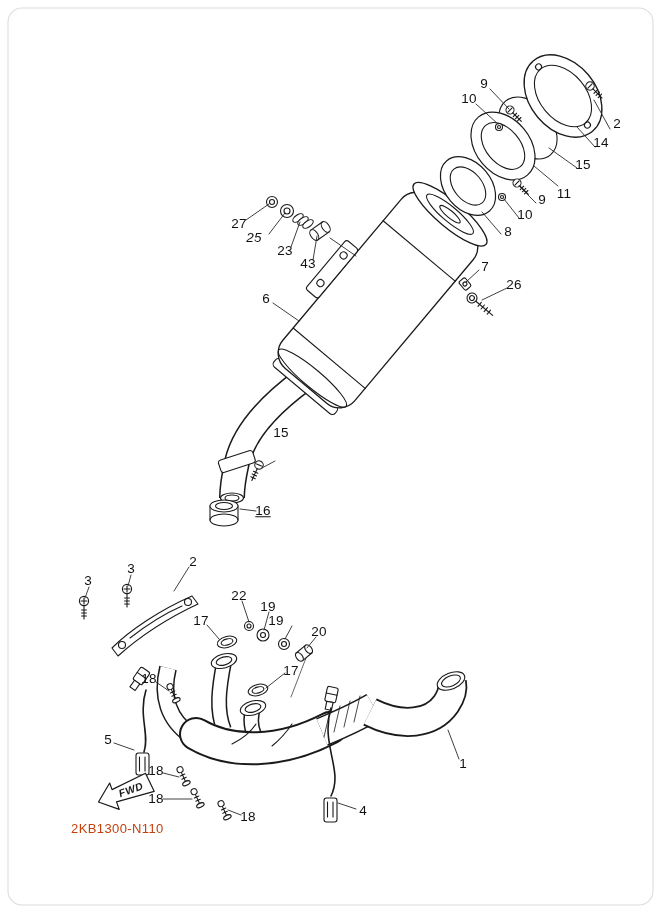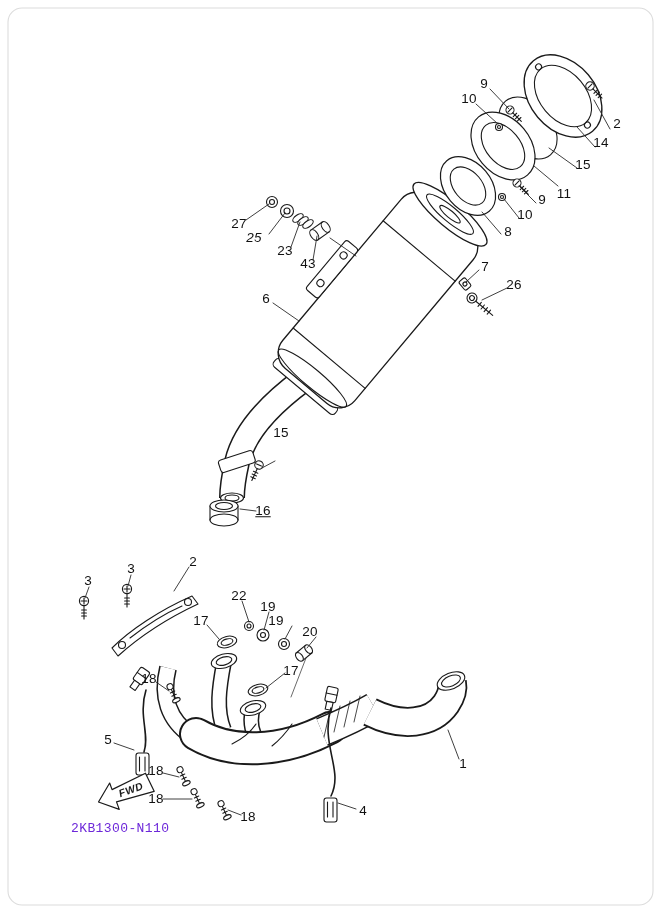--- a/index.html
+++ b/index.html
@@ -9,21 +9,21 @@
     font-family:"Liberation Sans",sans-serif;
   }
   #art{position:absolute;left:0;top:0}
   .callout{
     position:absolute;transform:translate(-50%,-50%);
     font-size:13.5px;line-height:1;color:#111;letter-spacing:.2px;
     user-select:none;white-space:nowrap;
   }
   #drawing-number{
     position:absolute;left:71px;top:821px;
-    font-size:13px;color:#6d28d9;letter-spacing:.4px;font-family:Liberation Mono, monospace;
+    font-size:13px;color:#c2410c;letter-spacing:.4px;
   }
 </style>
 </head>
 <body>
 
 <svg id="art" width="661" height="913" viewBox="0 0 661 913" xmlns="http://www.w3.org/2000/svg">
   <g stroke="#1a1a1a" stroke-width="1.1" fill="none" stroke-linejoin="round" stroke-linecap="round">
 
     <rect x="8" y="8" width="645" height="897" rx="14" stroke="#dcdcdc"></rect>
 
@@ -371,21 +371,21 @@
     <span class="callout" style="left: 266px; top: 299px;">6</span>
     <span class="callout" style="left: 281px; top: 433px; text-align: right;">15</span>
     <span class="callout" style="left: 263px; top: 511px; text-decoration: underline;">16</span>
     <span class="callout" style="left: 88px; top: 581px;">3</span>
     <span class="callout" style="left: 131px; top: 569px;">3</span>
     <span class="callout" style="left: 193px; top: 562px;">2</span>
     <span class="callout" style="left: 239px; top: 596px;">22</span>
     <span class="callout" style="left: 268px; top: 607px;">19</span>
     <span class="callout" style="left: 201px; top: 621px;">17</span>
     <span class="callout" style="left: 276px; top: 621px;">19</span>
-    <span class="callout" style="left: 310px; top: 632px;">20</span>
+    <span class="callout" style="left: 319px; top: 632px;">20</span>
     <span class="callout" style="left: 291px; top: 671px;">17</span>
     <span class="callout" style="left: 149px; top: 679px;">18</span>
     <span class="callout" style="left: 108px; top: 740px;">5</span>
     <span class="callout" style="left: 156px; top: 771px;">18</span>
     <span class="callout" style="left: 156px; top: 799px;">18</span>
     <span class="callout" style="left: 248px; top: 817px;">18</span>
     <span class="callout" style="left: 463px; top: 764px;">1</span>
     <span class="callout" style="left: 363px; top: 811px;">4</span>
   </div>
 

